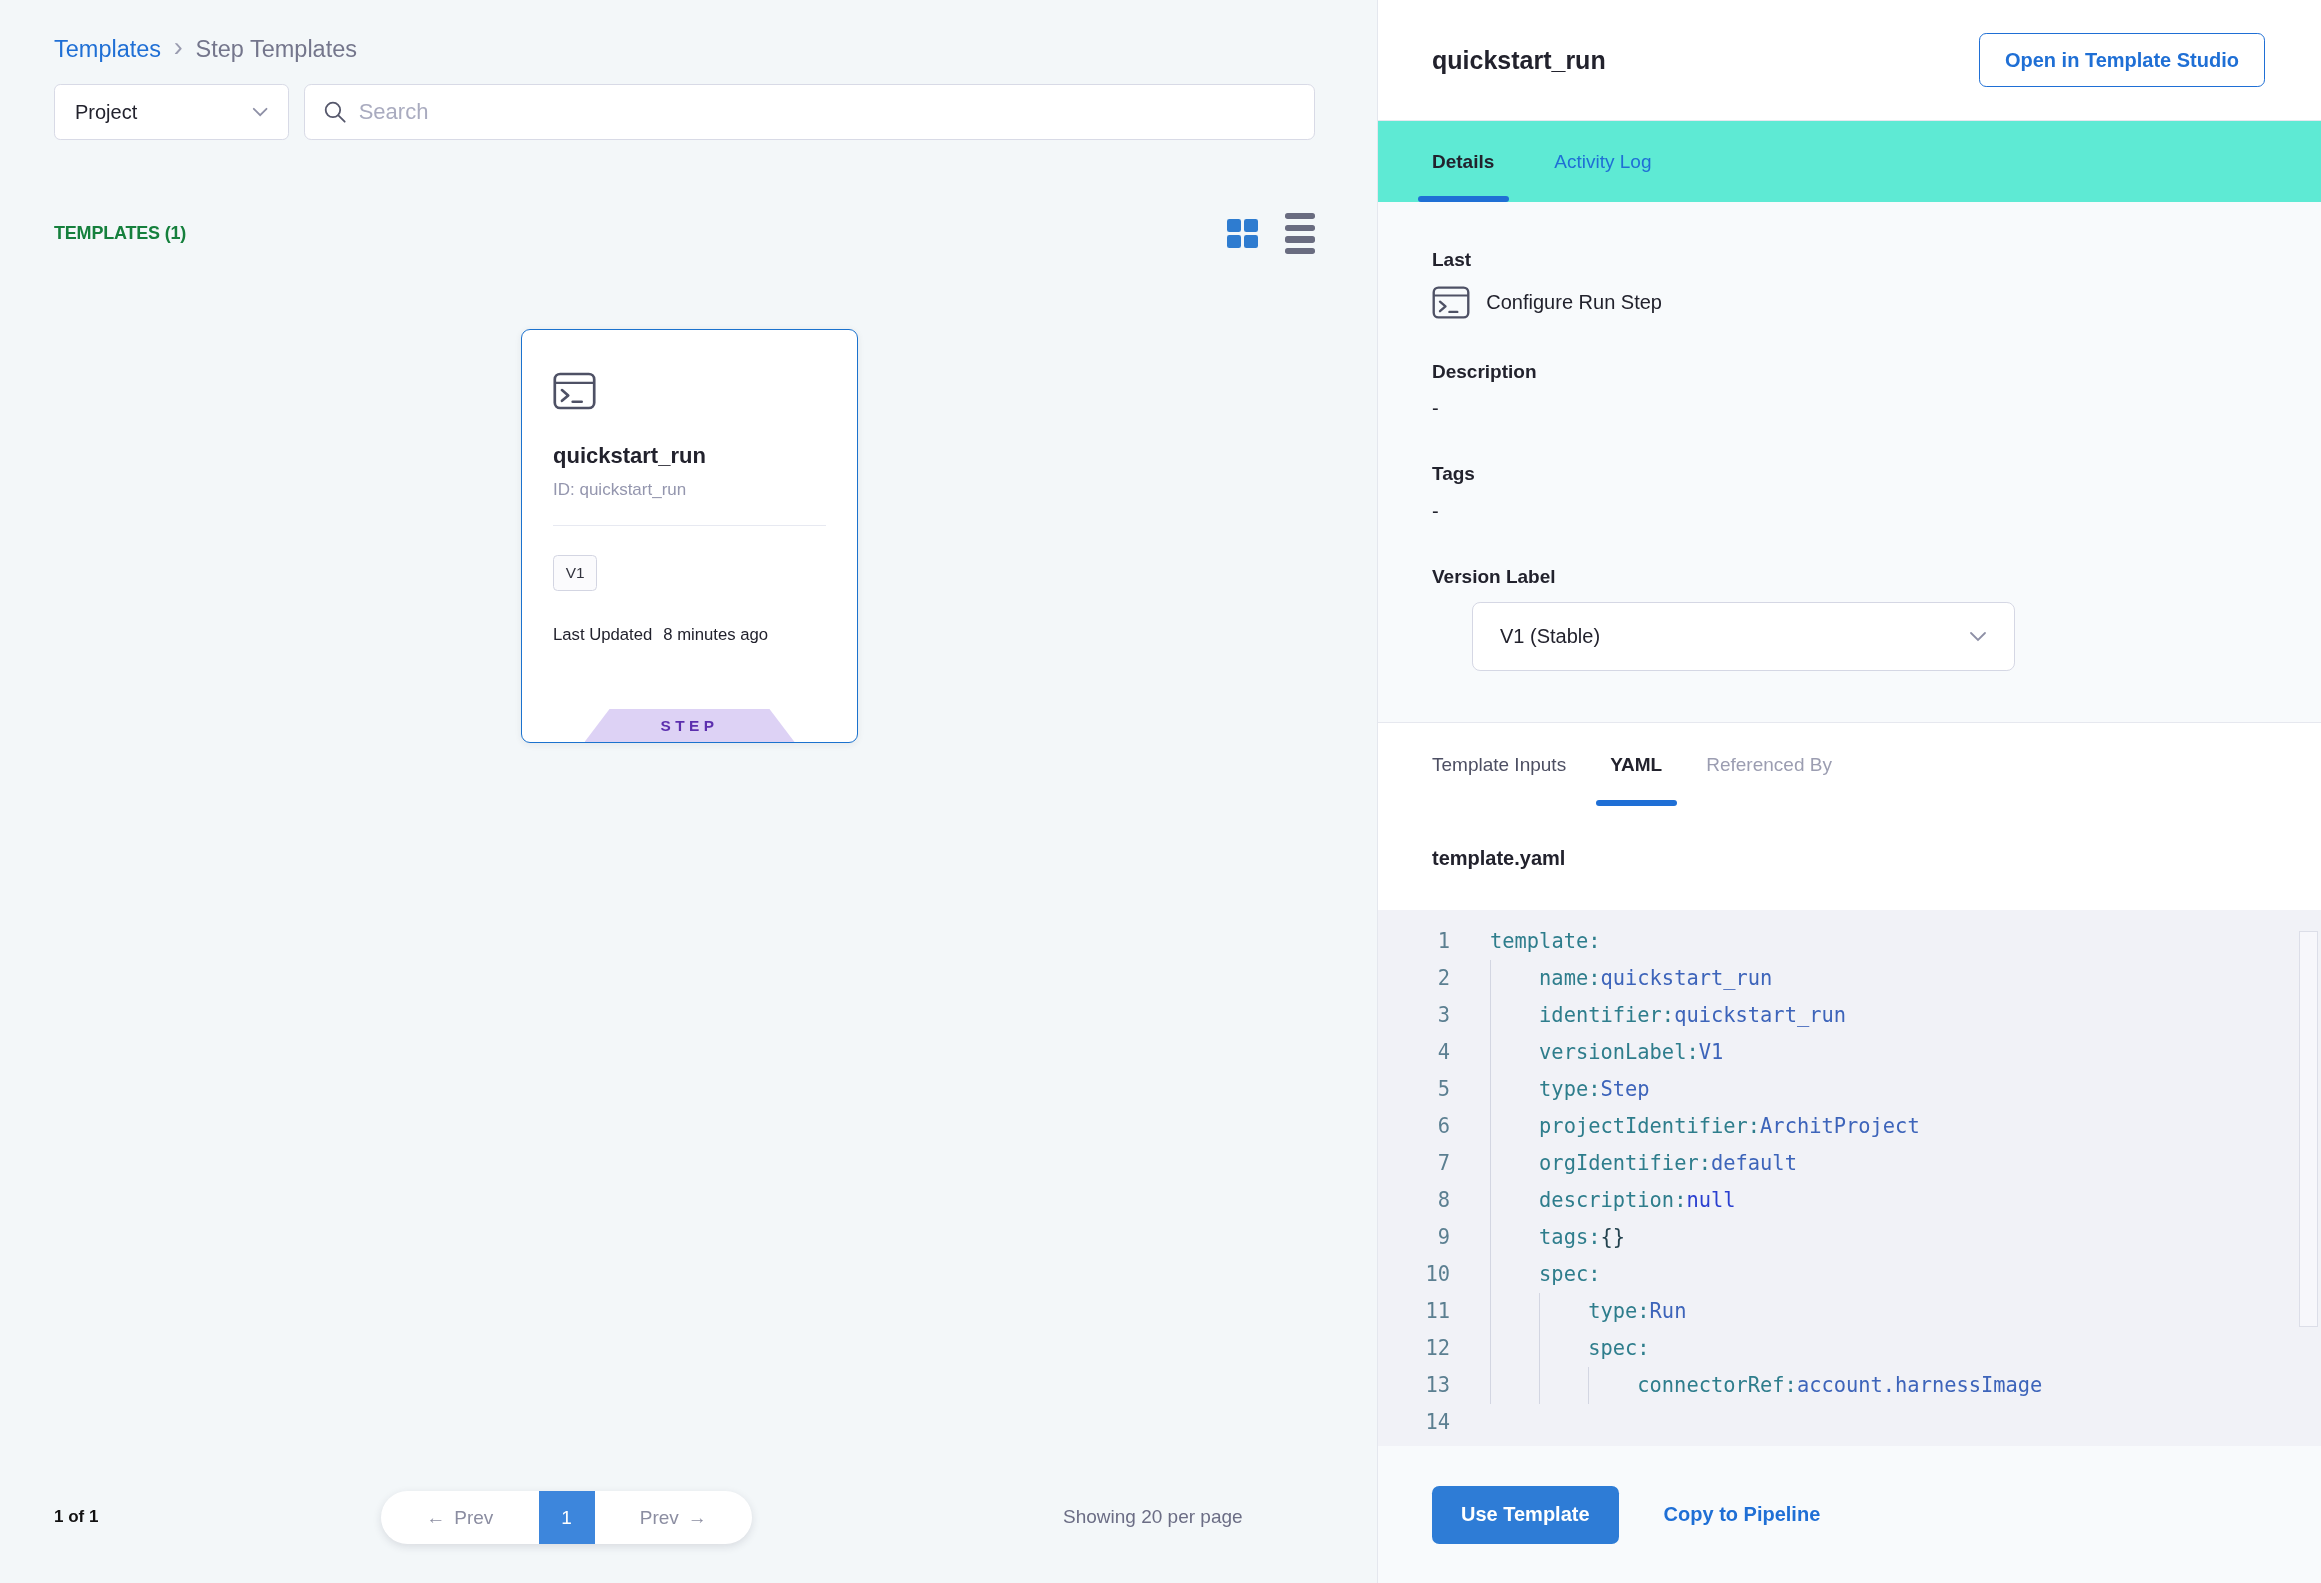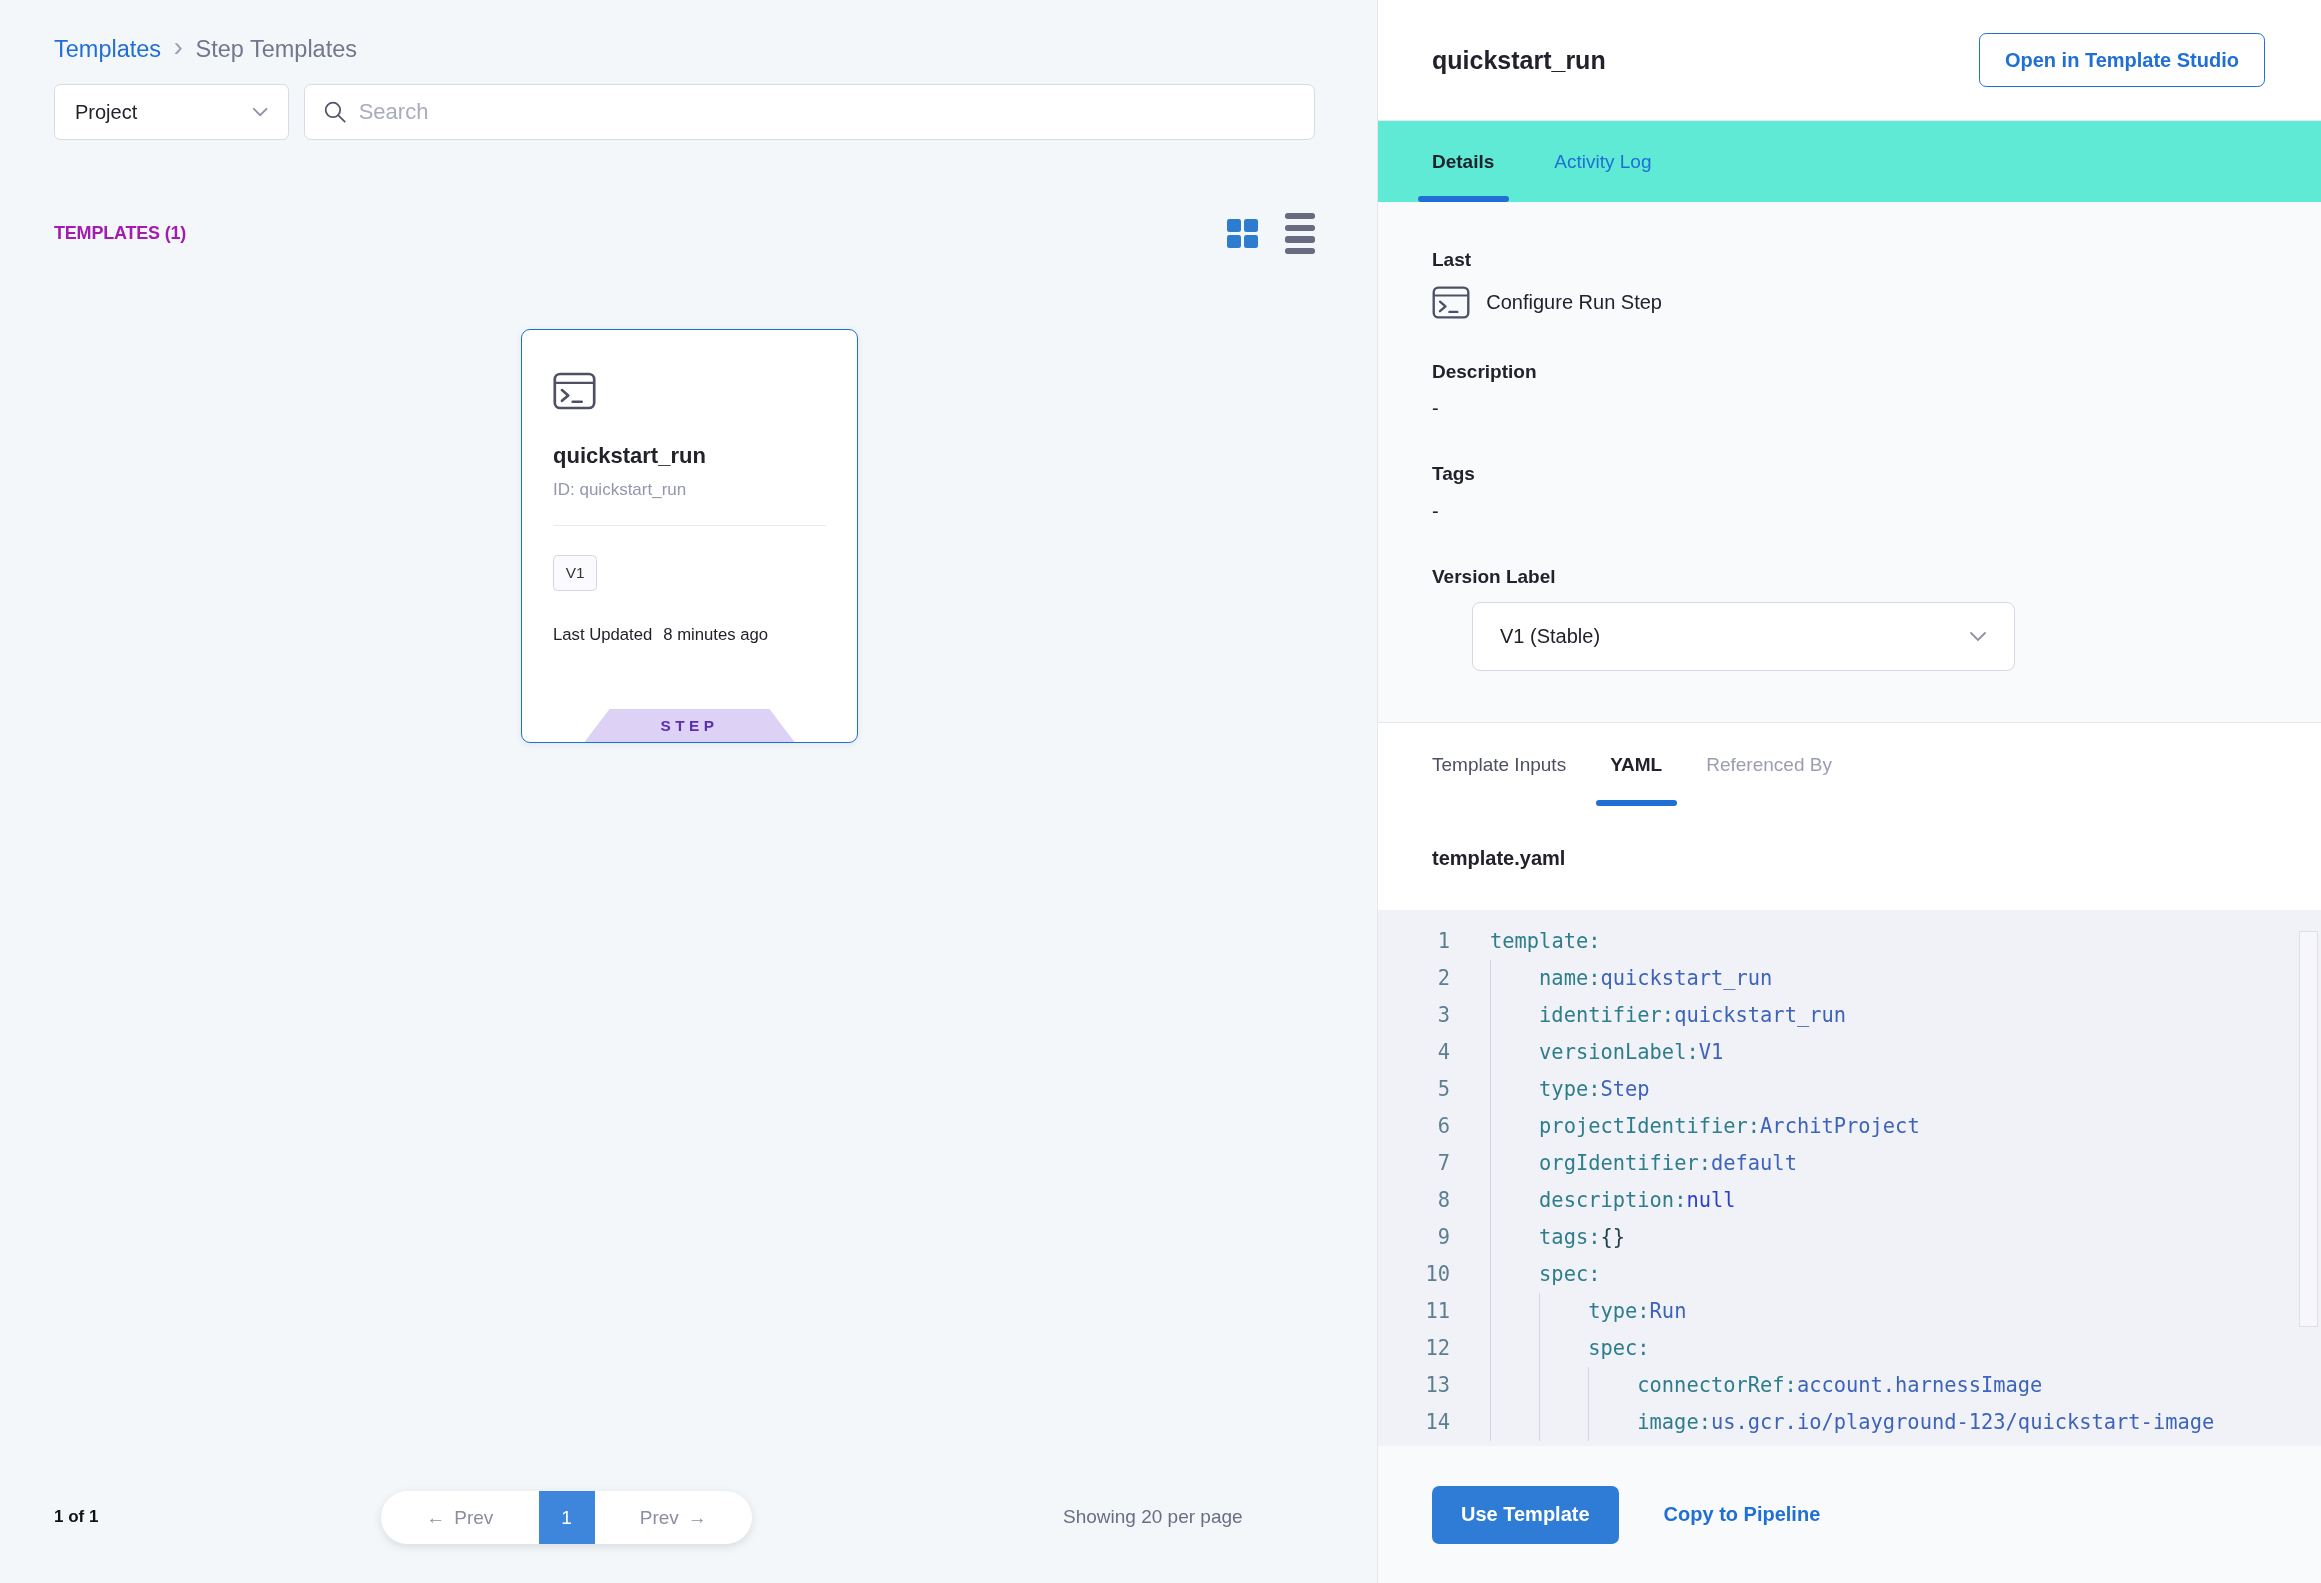--- a/index.html
+++ b/index.html
@@ -32,21 +32,21 @@
     flex:1; height:56px; background:#fff; border:0.9px solid #d8dae6; border-radius:7.2px;
     display:flex; align-items:center; padding:0 18px; gap:12.7px;
   }
   .search-box input {
     border:none; outline:none; flex:1; font-size:22px; color:#22222d;
     font-family:"Liberation Sans", sans-serif; background:transparent;
   }
   .search-box input::placeholder { color:#a9abbf; }
 
   .list-header-row { position:absolute; left:54px; right:62px; top:213px; display:flex; align-items:center; justify-content:space-between; }
-  .list-header { font-size:18px; font-weight:bold; color:#a21caf; letter-spacing:-0.2px; }
+  .list-header { font-size:18px; font-weight:bold; color:#15803d; letter-spacing:-0.2px; }
   .view-toggles { display:flex; align-items:center; gap:27px; }
   .grid-icon { display:grid; grid-template-columns:13.6px 13.6px; grid-template-rows:12.7px 12.7px; gap:3.6px; cursor:pointer; }
   .grid-icon span { background:#2e7cd0; border-radius:2.3px; }
   .list-icon { display:flex; flex-direction:column; gap:5.4px; cursor:pointer; }
   .list-icon span { width:30px; height:6.3px; background:#696c80; border-radius:2.7px; }
 
   
   .card {
     position:absolute; left:521px; top:329px; width:337px; height:414px;
     background:#fff; border:1.4px solid #1b72ce; border-radius:9px;
@@ -288,21 +288,21 @@
           <div class="code-line"><span class="ln">4</span><span class="code-text"><span class="ind"></span><span class="tok-key">versionLabel:</span> <span class="tok-val">V1</span></span></div>
           <div class="code-line"><span class="ln">5</span><span class="code-text"><span class="ind"></span><span class="tok-key">type:</span> <span class="tok-val">Step</span></span></div>
           <div class="code-line"><span class="ln">6</span><span class="code-text"><span class="ind"></span><span class="tok-key">projectIdentifier:</span> <span class="tok-val">ArchitProject</span></span></div>
           <div class="code-line"><span class="ln">7</span><span class="code-text"><span class="ind"></span><span class="tok-key">orgIdentifier:</span> <span class="tok-val">default</span></span></div>
           <div class="code-line"><span class="ln">8</span><span class="code-text"><span class="ind"></span><span class="tok-key">description:</span> <span class="tok-null">null</span></span></div>
           <div class="code-line"><span class="ln">9</span><span class="code-text"><span class="ind"></span><span class="tok-key">tags:</span> <span class="tok-brace">{}</span></span></div>
           <div class="code-line"><span class="ln">10</span><span class="code-text"><span class="ind"></span><span class="tok-key">spec:</span></span></div>
           <div class="code-line"><span class="ln">11</span><span class="code-text"><span class="ind"></span><span class="ind"></span><span class="tok-key">type:</span> <span class="tok-val">Run</span></span></div>
           <div class="code-line"><span class="ln">12</span><span class="code-text"><span class="ind"></span><span class="ind"></span><span class="tok-key">spec:</span></span></div>
           <div class="code-line"><span class="ln">13</span><span class="code-text"><span class="ind"></span><span class="ind"></span><span class="ind"></span><span class="tok-key">connectorRef:</span> <span class="tok-val">account.harnessImage</span></span></div>
-          <div class="code-line"><span class="ln">14</span><span class="code-text"><span class="ind"></span><span class="ind"></span><span class="ind"></span><span class="tok-key">image:</span> <span class="tok-val">us.gcr.io/playground-123/quickstart-image</span></span></div>
+          <div class="code-line"><span class="ln">14</span></div>
         </div>
       <div class="scroll-strip"></div>
     </div>
 
     <div class="detail-actions">
       <button class="use-template-btn">Use Template</button>
       <span class="copy-link">Copy to Pipeline</span>
     </div>
   </div>
 </div>

